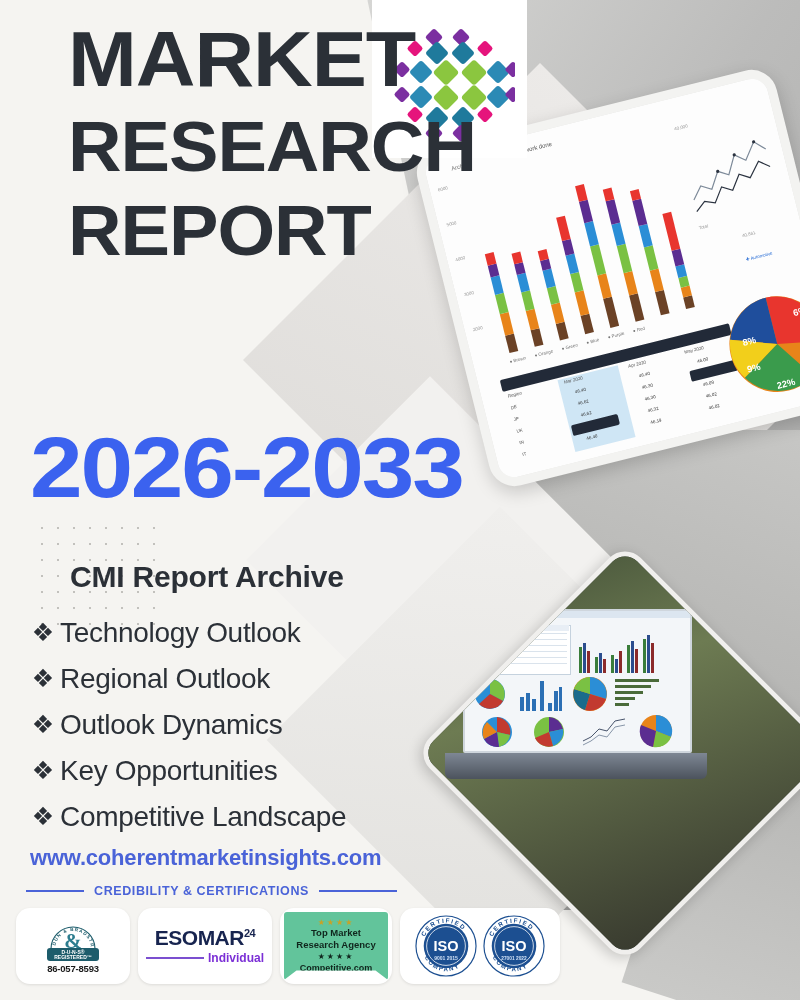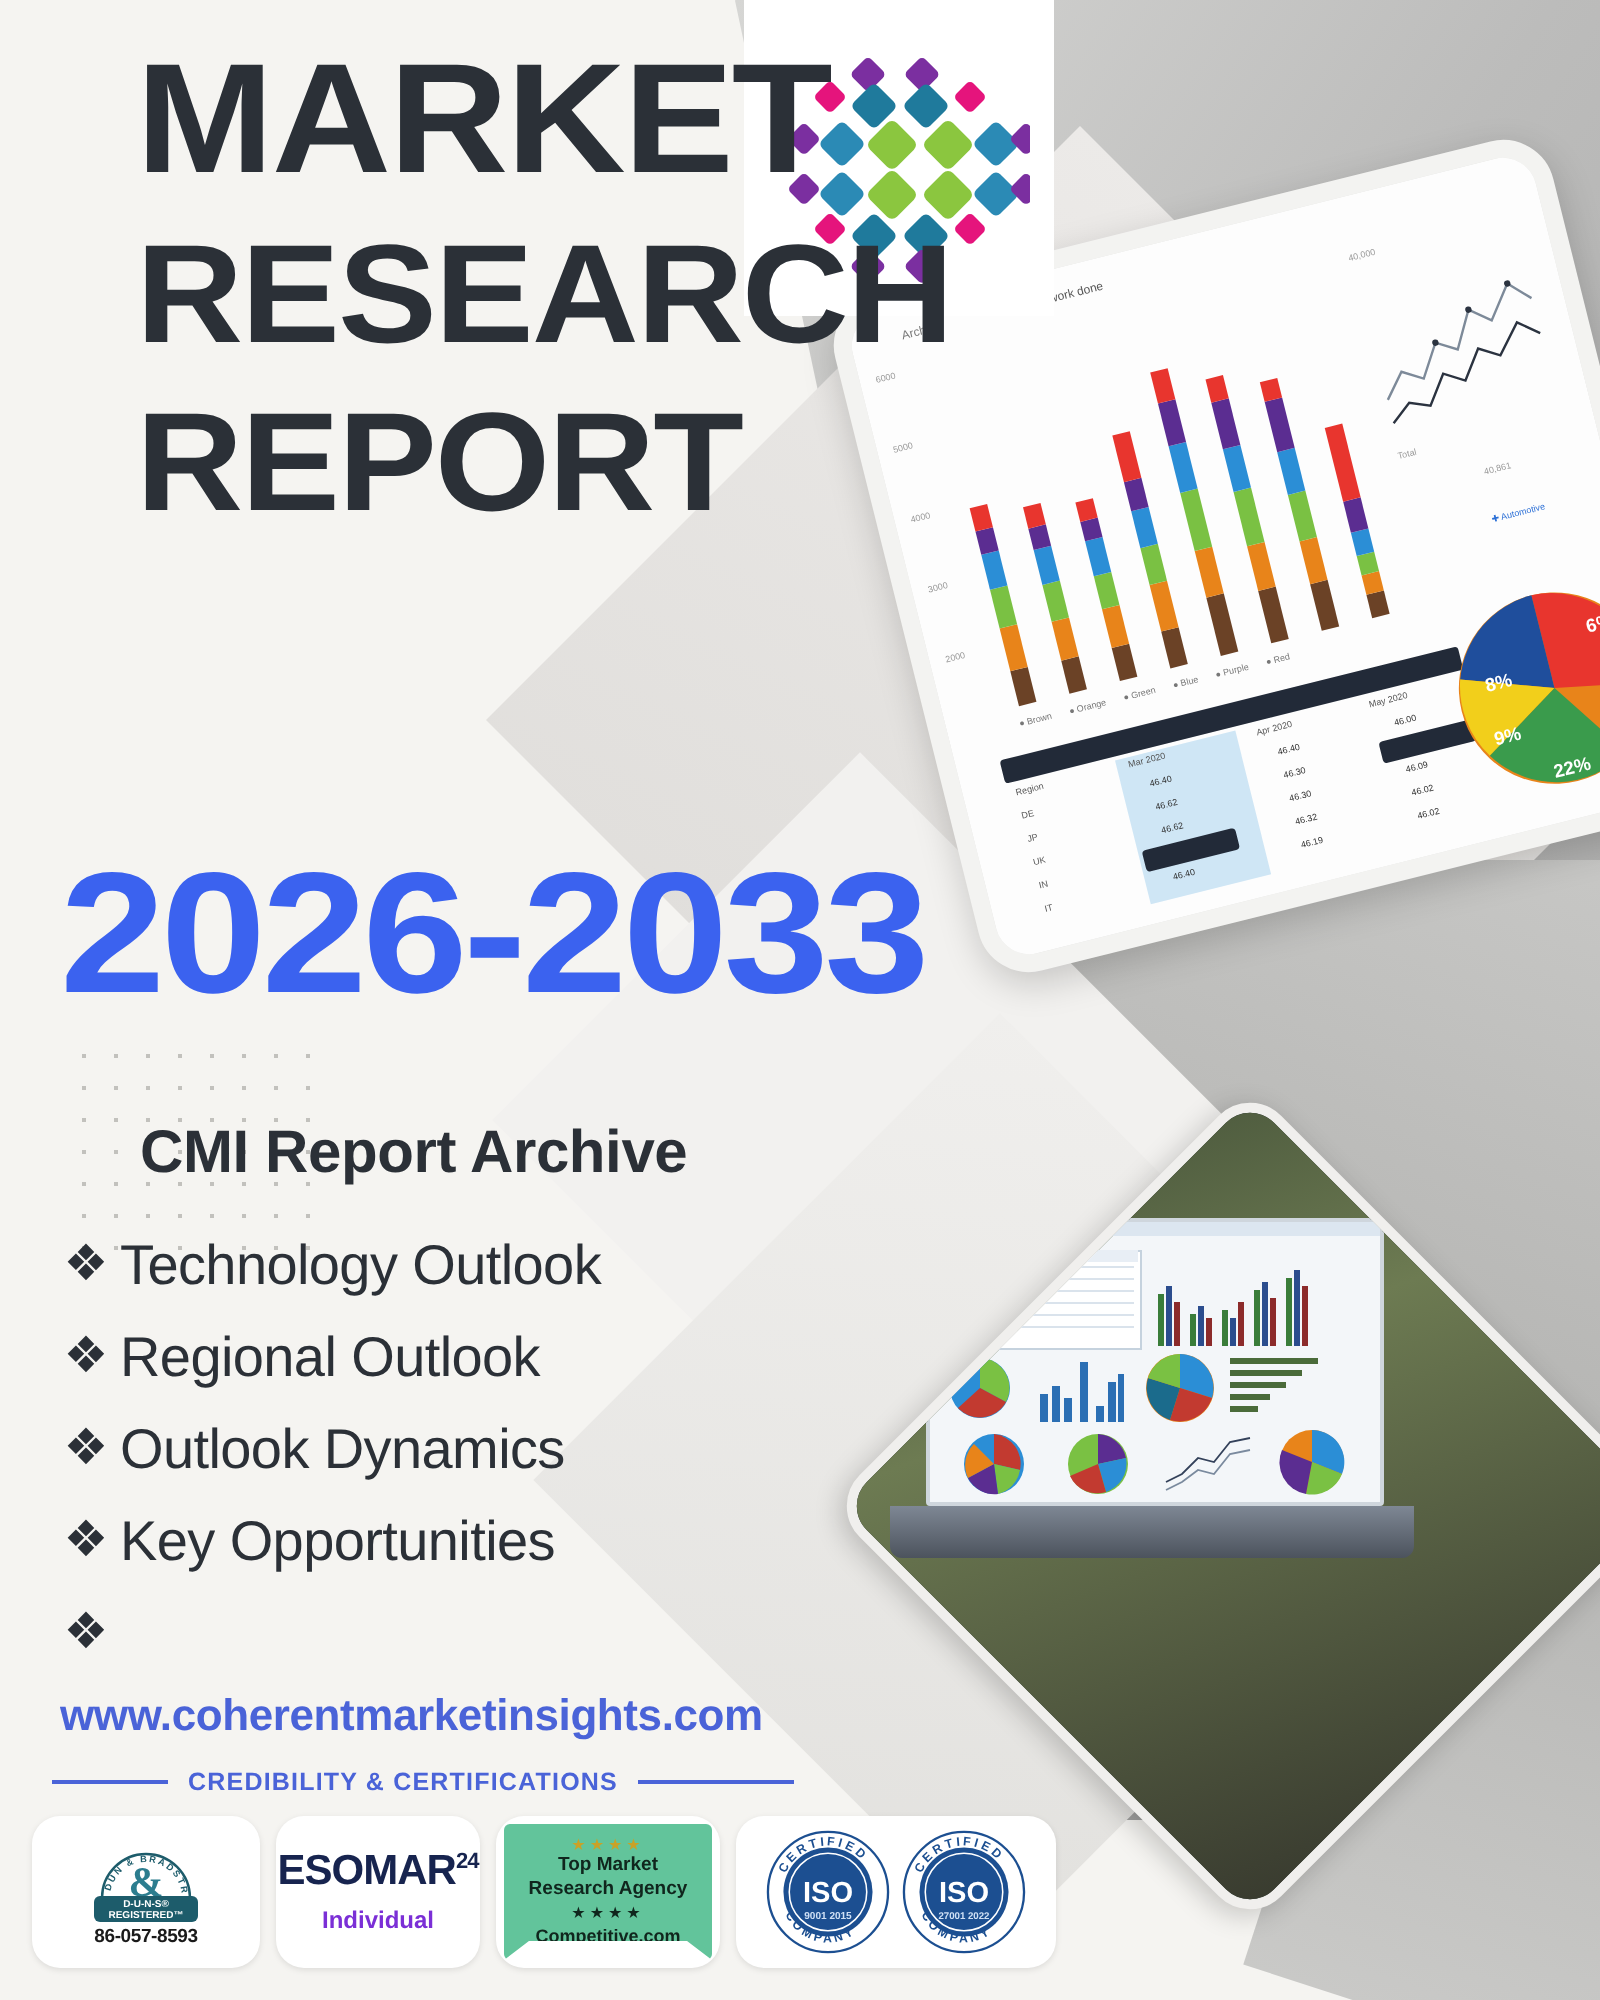--- a/index.html
+++ b/index.html
@@ -90,30 +90,30 @@
 
   
   .badges{position:absolute;left:16px;top:908px;display:flex;gap:8px;align-items:stretch;}
   .badge{
     background:#ffffff;border-radius:14px;
     box-shadow:0 1px 3px rgba(0,0,0,.10);
     display:flex;flex-direction:column;align-items:center;justify-content:center;
     padding:6px 8px;height:76px;box-sizing:border-box;
   }
   .badge.duns{width:114px;}
-  .badge.esomar{width:102px;}
+  .badge.esomar{width:134px;}
   .badge.clutch{width:112px;}
   .badge.trust{width:112px;padding:4px;}
   .badge.iso{width:160px;flex-direction:row;gap:6px;}
   .duns-num{font-size:9.5px;color:#1a1a1a;font-weight:700;letter-spacing:-.2px;}
 
   
   .eso-main{color:#17244f;font-weight:700;font-size:21px;letter-spacing:-.5px;line-height:1;}
   .eso-sup{font-size:11px;vertical-align:super;}
-  .eso-sub-wrap{display:flex;align-items:center;gap:4px;margin-top:3px;width:100%;justify-content:flex-end;flex-direction:column;}
+  .eso-sub-wrap{display:flex;align-items:center;gap:4px;margin-top:3px;width:100%;justify-content:flex-end;}
   .eso-rule{height:1.5px;background:#7b4fd0;flex:1;}
   .eso-sub{color:#7b2fd6;font-size:12px;font-weight:700;}
 
   
   .clutch-word{color:#17313c;font-weight:700;font-size:25px;letter-spacing:-1px;line-height:1;position:relative;}
   .clutch-dot{position:absolute;right:16px;top:5px;width:6px;height:6px;border-radius:50%;background:#ef3d32;}
   .clutch-rate{display:flex;align-items:center;gap:4px;margin-top:2px;}
   .clutch-num{font-size:12px;font-weight:700;color:#17313c;}
   .clutch-stars{color:#ff9f1c;font-size:12px;letter-spacing:.4px;}
 
@@ -528,20 +528,21 @@
     <div class="bullet-row">
       <span class="bullet-mark">❖</span>
       <span class="bullet-text">Outlook Dynamics</span>
     </div>
     <div class="bullet-row">
       <span class="bullet-mark">❖</span>
       <span class="bullet-text">Key Opportunities</span>
     </div>
     <div class="bullet-row">
       <span class="bullet-mark">❖</span>
+      <span class="bullet-text">Competitive Landscape</span>
     </div>
   </div>
 
   <a class="url" href="#" style="text-decoration:none;">www.coherentmarketinsights.com</a>
 
   <div class="cred-row">
     <div class="cred-line"></div>
     <div class="cred-label">CREDIBILITY &amp; CERTIFICATIONS</div>
     <div class="cred-line right"></div>
   </div>

